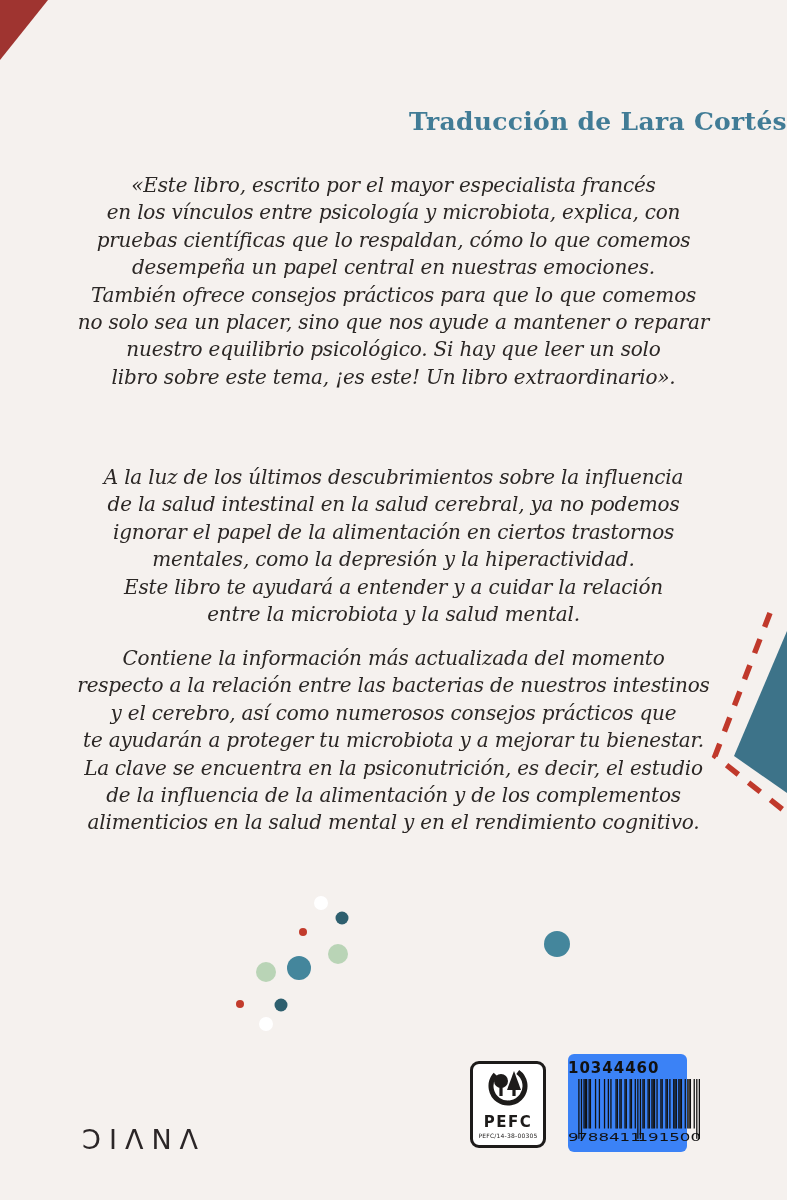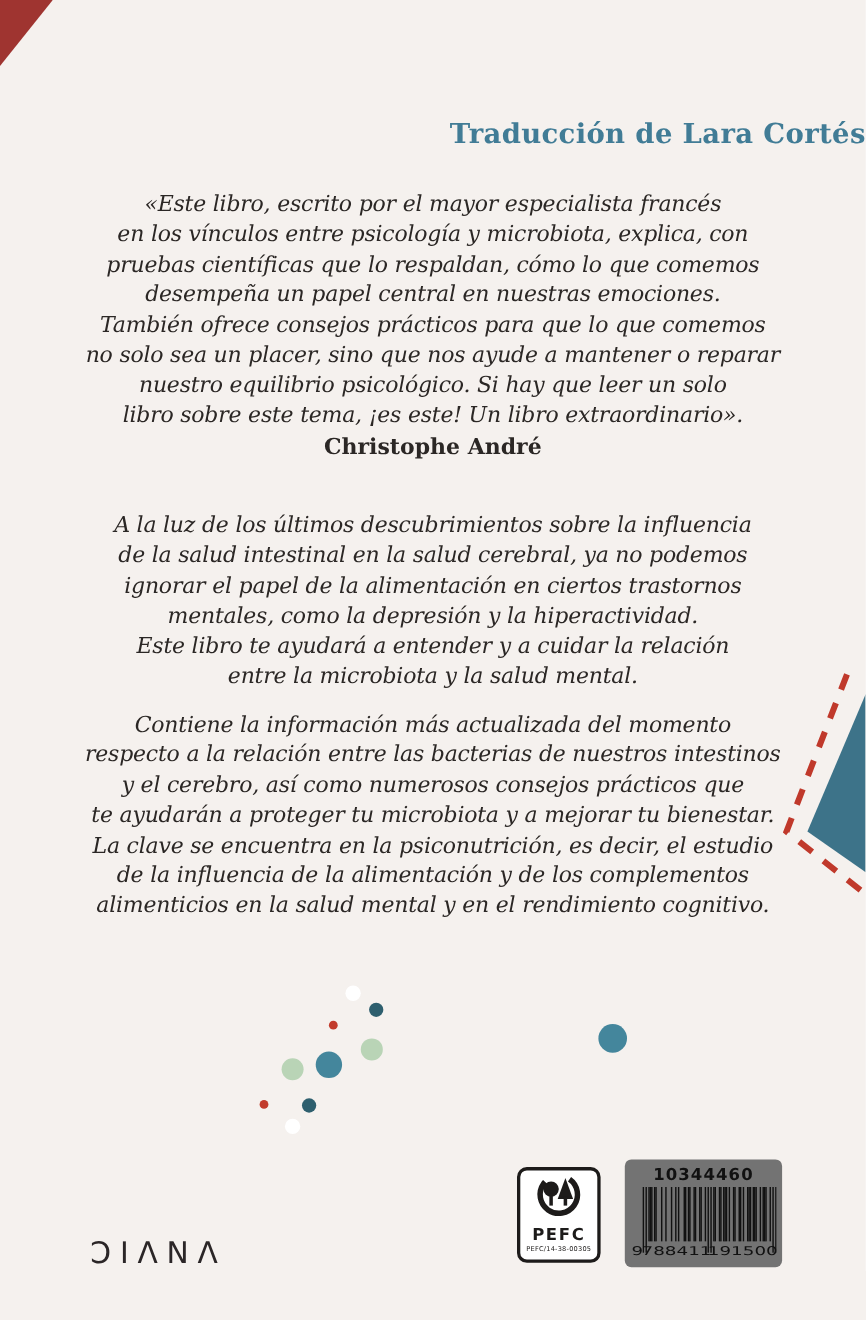--- a/index.html
+++ b/index.html
@@ -48,23 +48,23 @@
   #pefc-badge{
     left:470px;top:1061px;width:76px;height:87px;
     background:#fff;border:3px solid #1d1b1a;border-radius:9px;
     box-sizing:border-box;
     display:flex;flex-direction:column;align-items:center;
     font-family:"DejaVu Sans","Liberation Sans",sans-serif;
   }
   #pefc-name{font-size:15px;font-weight:bold;color:#1d1b1a;letter-spacing:1.5px;line-height:14px;margin-top:7px;}
   #pefc-code{font-size:6px;color:#1d1b1a;margin-top:3px;letter-spacing:.2px;}
   #barcode-card{
-    left:568px;top:1054px;width:143px;height:98px;
-    background:#737373;border-radius:6px;
-    display:flex;flex-direction:column;align-items:center;
+    left:568px;top:1054px;width:119px;height:98px;
+    background:#3b82f6;border-radius:6px;
+    display:flex;flex-direction:column;
     font-family:"DejaVu Sans","Liberation Sans",sans-serif;
   }
   #barcode-top-number{
     margin-top:5px;font-size:15px;font-weight:bold;color:#111;letter-spacing:1px;
   }
   #barcode-svg{margin-top:2px;}
 </style>
 </head>
 <body>
 
@@ -77,21 +77,20 @@
   <div id="title" class="abs">Traducción de Lara Cortés</div>
 
   <div id="quote-block" class="abs para">«Este libro, escrito por el mayor especialista francés
 en los vínculos entre psicología y microbiota, explica, con
 pruebas científicas que lo respaldan, cómo lo que comemos
 desempeña un papel central en nuestras emociones.
 También ofrece consejos prácticos para que lo que comemos
 no solo sea un placer, sino que nos ayude a mantener o reparar
 nuestro equilibrio psicológico. Si hay que leer un solo
 libro sobre este tema, ¡es este! Un libro extraordinario».</div>
-  <div id="quote-author" class="abs">Christophe André</div>
 
   <div id="paragraph-2" class="abs para">A la luz de los últimos descubrimientos sobre la influencia
 de la salud intestinal en la salud cerebral, ya no podemos
 ignorar el papel de la alimentación en ciertos trastornos
 mentales, como la depresión y la hiperactividad.
 Este libro te ayudará a entender y a cuidar la relación
 entre la microbiota y la salud mental.</div>
   <div id="paragraph-3" class="abs para">Contiene la información más actualizada del momento
 respecto a la relación entre las bacterias de nuestros intestinos
 y el cerebro, así como numerosos consejos prácticos que

